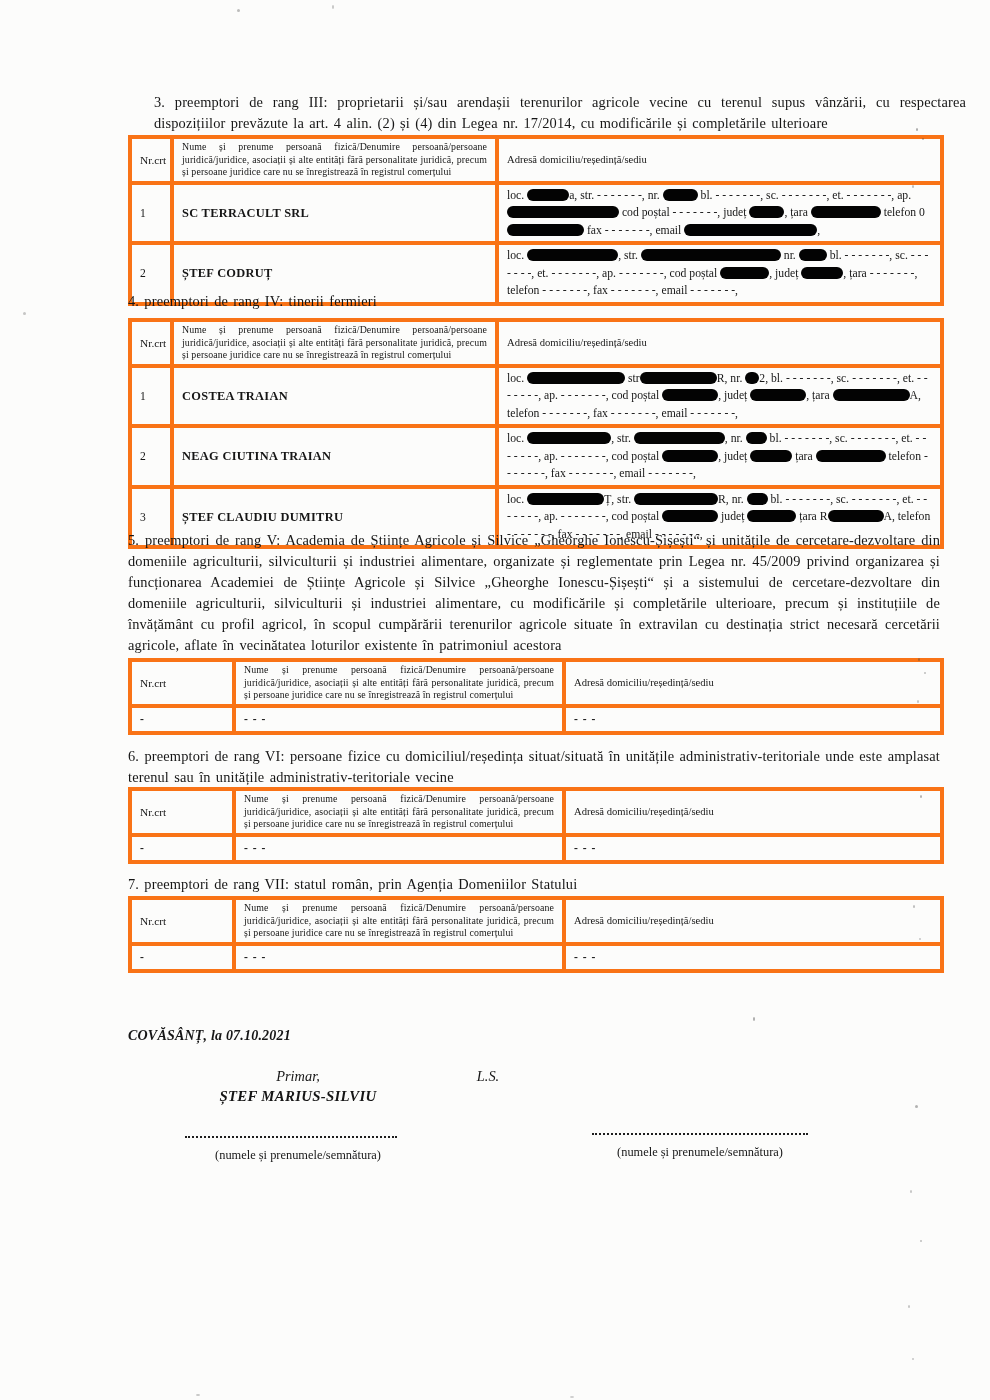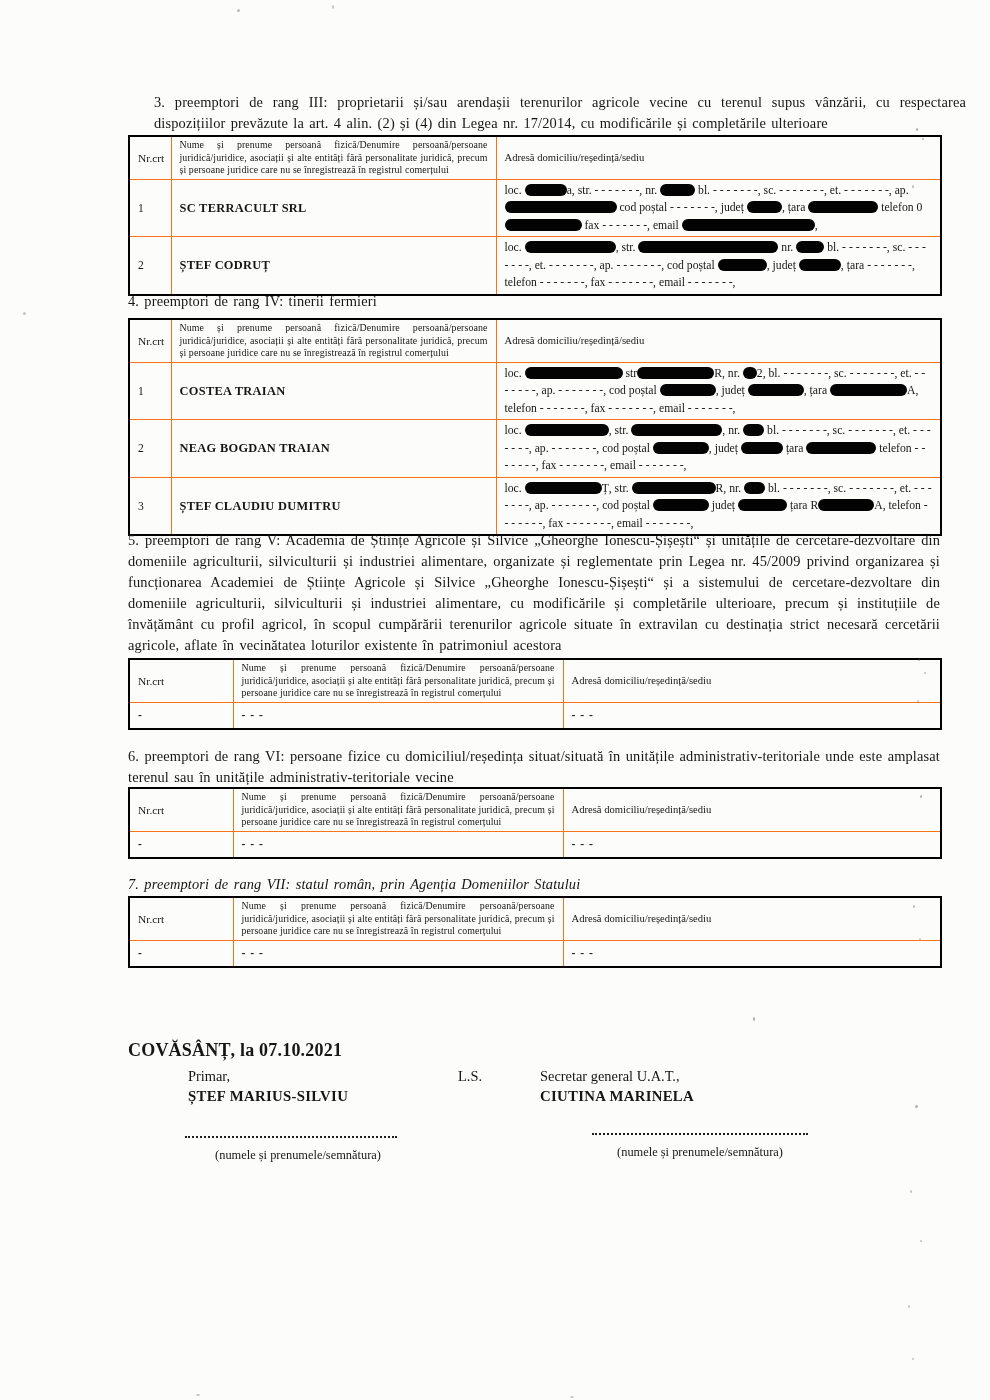--- a/index.html
+++ b/index.html
@@ -24,21 +24,21 @@
     text-align:justify;letter-spacing:.15px;
     word-spacing:1.5px;
   }
   .sec-title.last-left{text-align-last:left;}
 
   table.tbl{
     border-collapse:collapse;width:812px;table-layout:fixed;
     border:2px solid #000;
   }
   table.tbl td{
-    border:1px solid #f97316;
+    border:4px solid #f97316;
     vertical-align:middle;
     padding:2px 8px;
     overflow:hidden;
   }
   .col-nr{width:42px;}
   .col-name{width:325px;}
   .col-addr{width:445px;}
   .col-nr-w{width:104px;}
   .col-name-w{width:330px;}
   .col-addr-w{width:378px;}
@@ -56,22 +56,22 @@
   td.c-addr{font-size:11.7px;line-height:17.5px;padding:5px 8px;}
   td.c-dash{font-weight:bold;font-size:11.6px;letter-spacing:1px;}
 
   .rd{
     display:inline-block;height:12px;background:var(--redact);
     border-radius:6px;vertical-align:-2px;
   }
 
   
   .footer{position:absolute;left:0;top:936px;width:812px;height:170px;}
-  .place-date{position:absolute;left:0;top:12px;font-weight:bold;font-size:18px;letter-spacing:.2px;}
-  .sig-block{position:absolute;text-align:left;}
+  .place-date{position:absolute;left:0;top:0;font-weight:bold;font-size:14px;letter-spacing:.2px;font-style:italic;}
+  .sig-block{position:absolute;text-align:center;font-style:italic;}
   .sig-primar{left:60px;top:40px;width:220px;}
   .sig-ls{left:330px;top:40px;width:60px;font-size:14.4px;}
   .sig-secretar{left:412px;top:40px;width:320px;}
   .sig-role{font-size:14.4px;}
   .sig-name{font-weight:bold;font-size:14.8px;margin-top:3px;letter-spacing:.3px;}
   .dotline{position:absolute;height:0;border-bottom:2.5px dotted #1d1d1d;}
   .dot-left{left:57px;top:108px;width:212px;}
   .dot-right{left:464px;top:105px;width:216px;}
   .sig-hint{position:absolute;text-align:center;font-size:12.4px;}
   .hint-left{left:60px;top:120px;width:220px;}
@@ -126,21 +126,21 @@
       <td class="h-name">Nume și prenume persoană fizică/Denumire persoană/persoane juridică/juridice, asociații și alte entități fără personalitate juridică, precum și persoane juridice care nu se înregistrează în registrul comerțului</td>
       <td class="h-addr">Adresă domiciliu/reședință/sediu</td>
     </tr>
     <tr style="height:56px;">
       <td class="c-nr">1</td>
       <td class="c-name">COSTEA TRAIAN</td>
       <td class="c-addr">loc. <span class="rd" style="width:98px"></span> str<span class="rd" style="width:77px"></span>R, nr. <span class="rd" style="width:14px"></span>2, bl. - - - - - - -, sc. - - - - - - -, et. - - - - - - -, ap. - - - - - - -, cod poștal <span class="rd" style="width:56px"></span>, județ <span class="rd" style="width:56px"></span>, țara <span class="rd" style="width:77px"></span>A, telefon - - - - - - -, fax - - - - - - -, email - - - - - - -,</td>
     </tr>
     <tr style="height:48px;">
       <td class="c-nr">2</td>
-      <td class="c-name">NEAG BOGDAN TRAIAN</td>
+      <td class="c-name">NEAG CIUTINA TRAIAN</td>
       <td class="c-addr">loc. <span class="rd" style="width:84px"></span>, str. <span class="rd" style="width:91px"></span>, nr. <span class="rd" style="width:21px"></span> bl. - - - - - - -, sc. - - - - - - -, et. - - - - - - -, ap. - - - - - - -, cod poștal <span class="rd" style="width:56px"></span>, județ <span class="rd" style="width:42px"></span> țara <span class="rd" style="width:70px"></span> telefon - - - - - - -, fax - - - - - - -, email - - - - - - -,</td>
     </tr>
     <tr style="height:48px;">
       <td class="c-nr">3</td>
       <td class="c-name">ȘTEF CLAUDIU DUMITRU</td>
       <td class="c-addr">loc. <span class="rd" style="width:77px"></span>Ț, str. <span class="rd" style="width:84px"></span>R, nr. <span class="rd" style="width:21px"></span> bl. - - - - - - -, sc. - - - - - - -, et. - - - - - - -, ap. - - - - - - -, cod poștal <span class="rd" style="width:56px"></span> județ <span class="rd" style="width:49px"></span> țara R<span class="rd" style="width:56px"></span>A, telefon - - - - - - -, fax - - - - - - -, email - - - - - - -,</td>
     </tr>
   </tbody>
     </table>
 
@@ -181,21 +181,21 @@
       <td class="h-addr">Adresă domiciliu/reședință/sediu</td>
     </tr>
     <tr style="height:27px;">
       <td class="c-dash">-</td>
       <td class="c-dash">- - -</td>
       <td class="c-dash">- - -</td>
     </tr>
   </tbody>
     </table>
 
-  <div class="blk sec-title last-left" style="top:782px;font-style:italic;">7. preemptori de rang VII: statul român, prin Agenția Domeniilor Statului</div>
+  <div class="blk sec-title last-left" style="top:782px;">7. preemptori de rang VII: statul român, prin Agenția Domeniilor Statului</div>
 
   <table class="tbl blk" style="top:804px;">
     <colgroup>
         <col class="col-nr-w">
         <col class="col-name-w">
         <col class="col-addr-w">
       </colgroup>
     <tbody>
         <tr>
       <td class="h-nr">Nr.crt</td>
@@ -213,24 +213,20 @@
   <div class="footer">
     <div class="place-date">COVĂSÂNȚ, la 07.10.2021</div>
 
     <div class="sig-block sig-primar">
       <div class="sig-role">Primar,</div>
       <div class="sig-name">ȘTEF MARIUS-SILVIU</div>
     </div>
 
     <div class="sig-block sig-ls">L.S.</div>
 
-    <div class="sig-block sig-secretar">
-      <div class="sig-role">Secretar general U.A.T.,</div>
-      <div class="sig-name">CIUTINA MARINELA</div>
-    </div>
 
     <div class="dotline dot-left"></div>
     <div class="dotline dot-right"></div>
 
     <div class="sig-hint hint-left">(numele și prenumele/semnătura)</div>
     <div class="sig-hint hint-right">(numele și prenumele/semnătura)</div>
   </div>
 
 </div>
 

